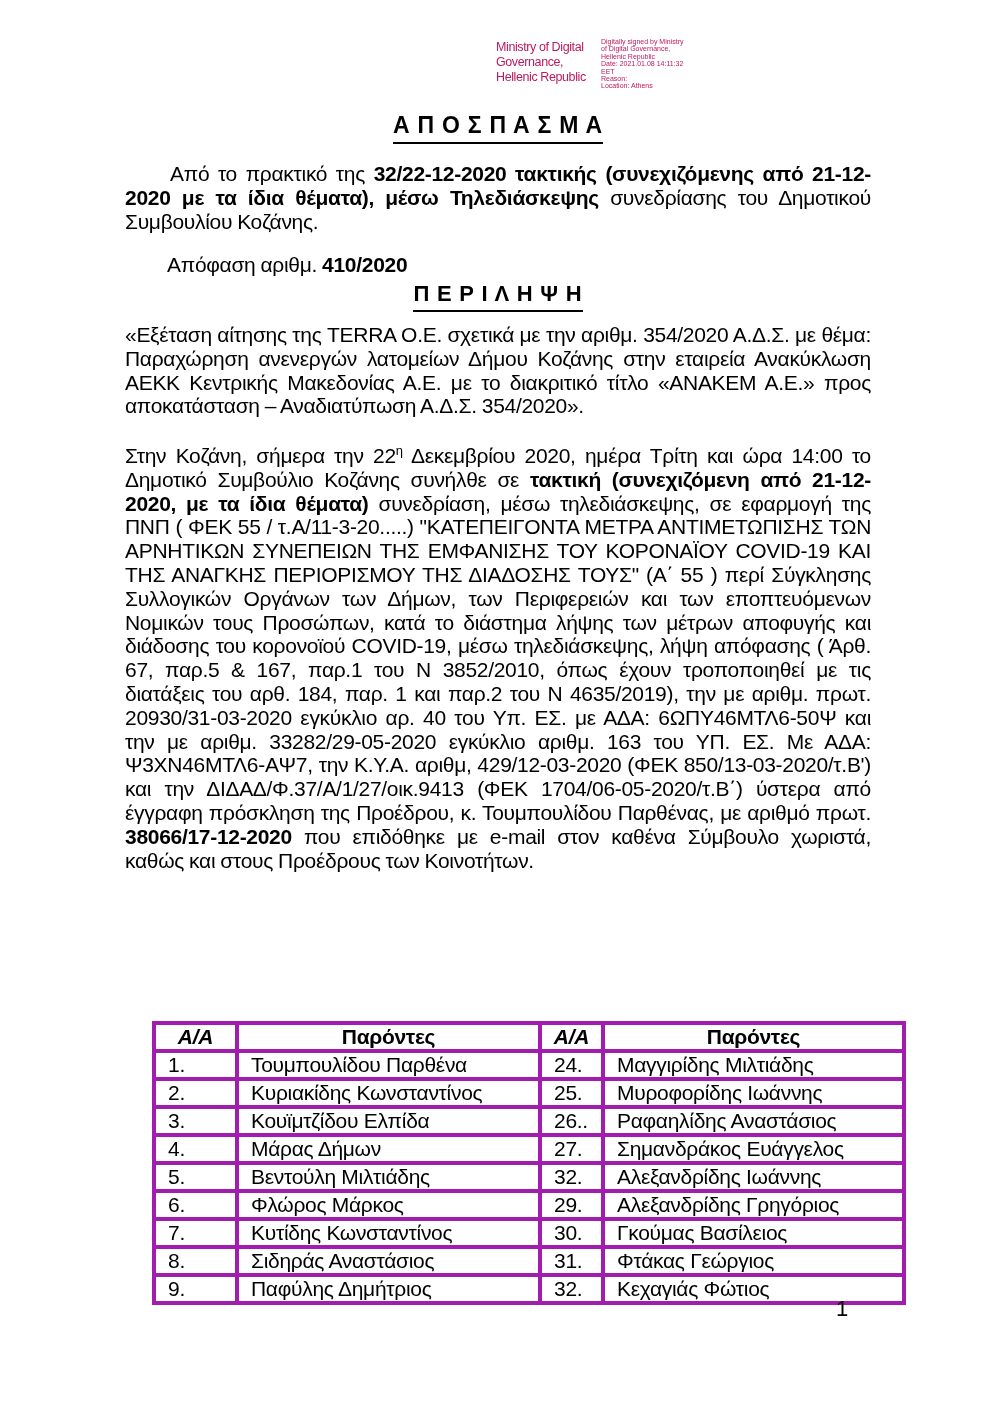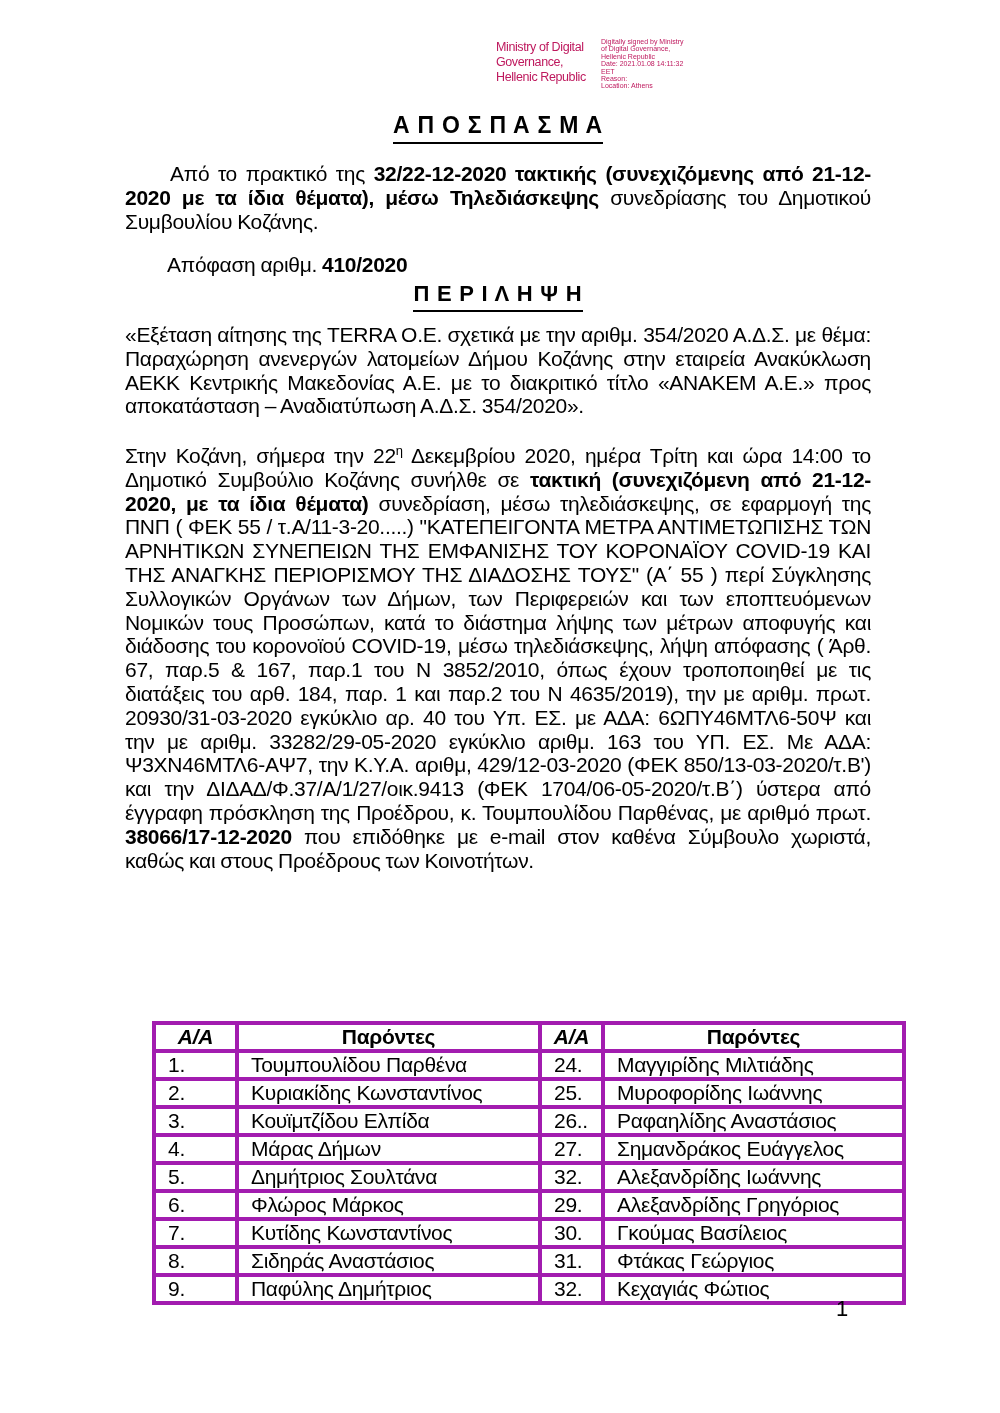--- a/index.html
+++ b/index.html
@@ -198,21 +198,21 @@
           <td>Ραφαηλίδης Αναστάσιος</td>
         </tr>
         <tr>
           <td>4.</td>
           <td>Μάρας Δήμων</td>
           <td>27.</td>
           <td>Σημανδράκος Ευάγγελος</td>
         </tr>
         <tr>
           <td>5.</td>
-          <td>Δημήτριος Σουλτάνα</td>
+          <td>Βεντούλη Μιλτιάδης</td>
           <td>32.</td>
           <td>Αλεξανδρίδης Ιωάννης</td>
         </tr>
         <tr>
           <td>6.</td>
           <td>Φλώρος Μάρκος</td>
           <td>29.</td>
           <td>Αλεξανδρίδης Γρηγόριος</td>
         </tr>
         <tr>

